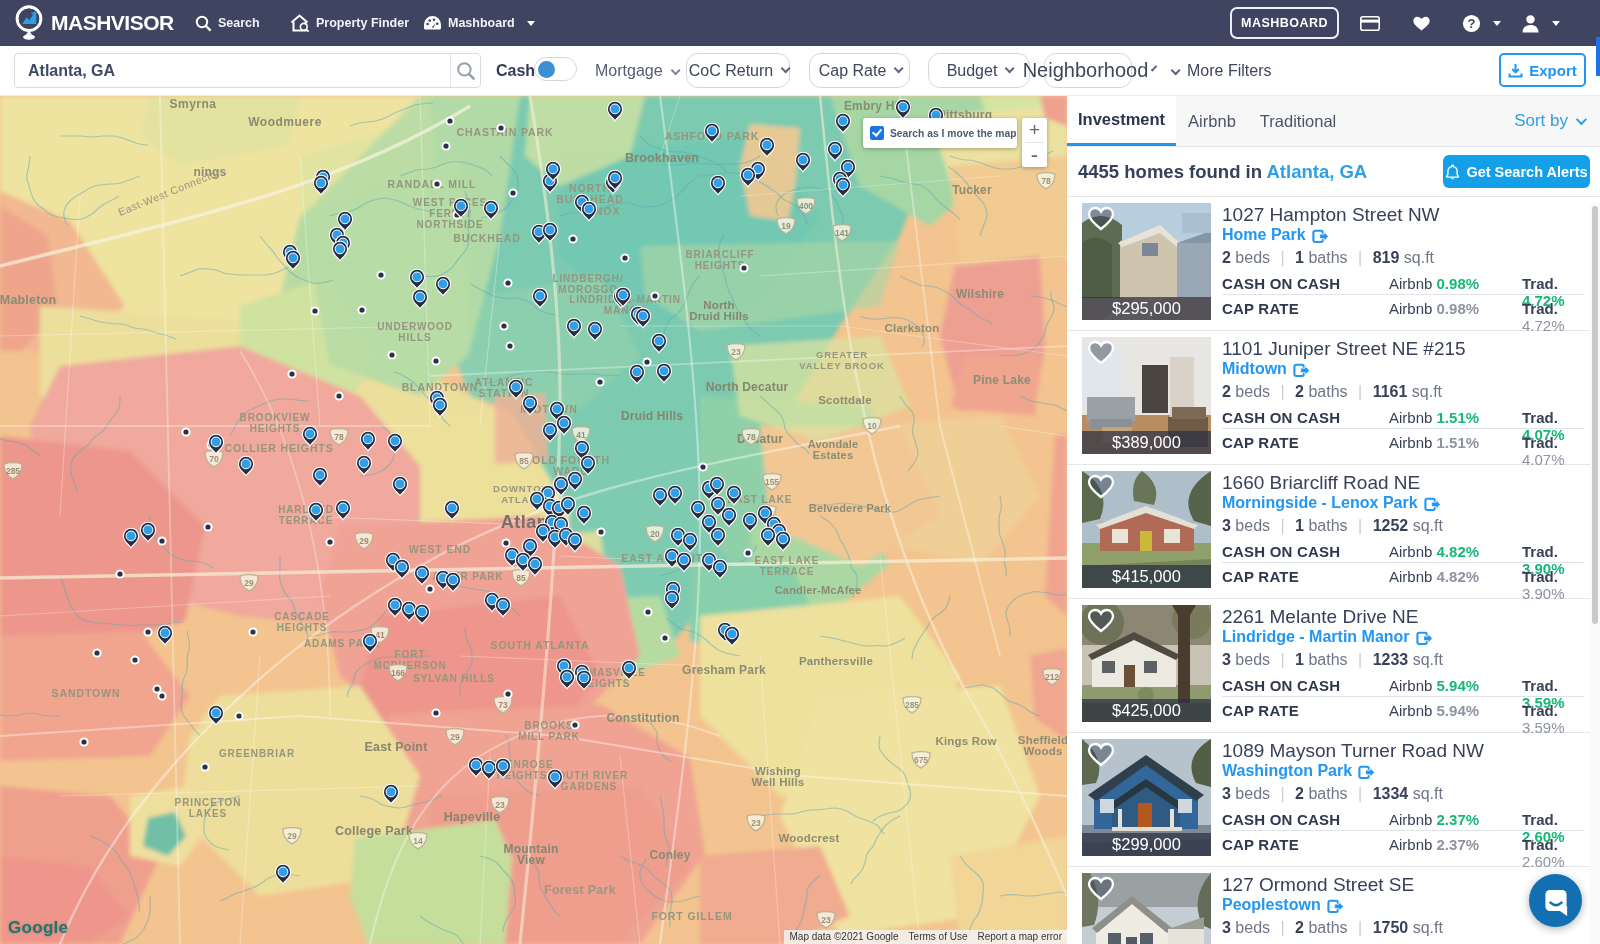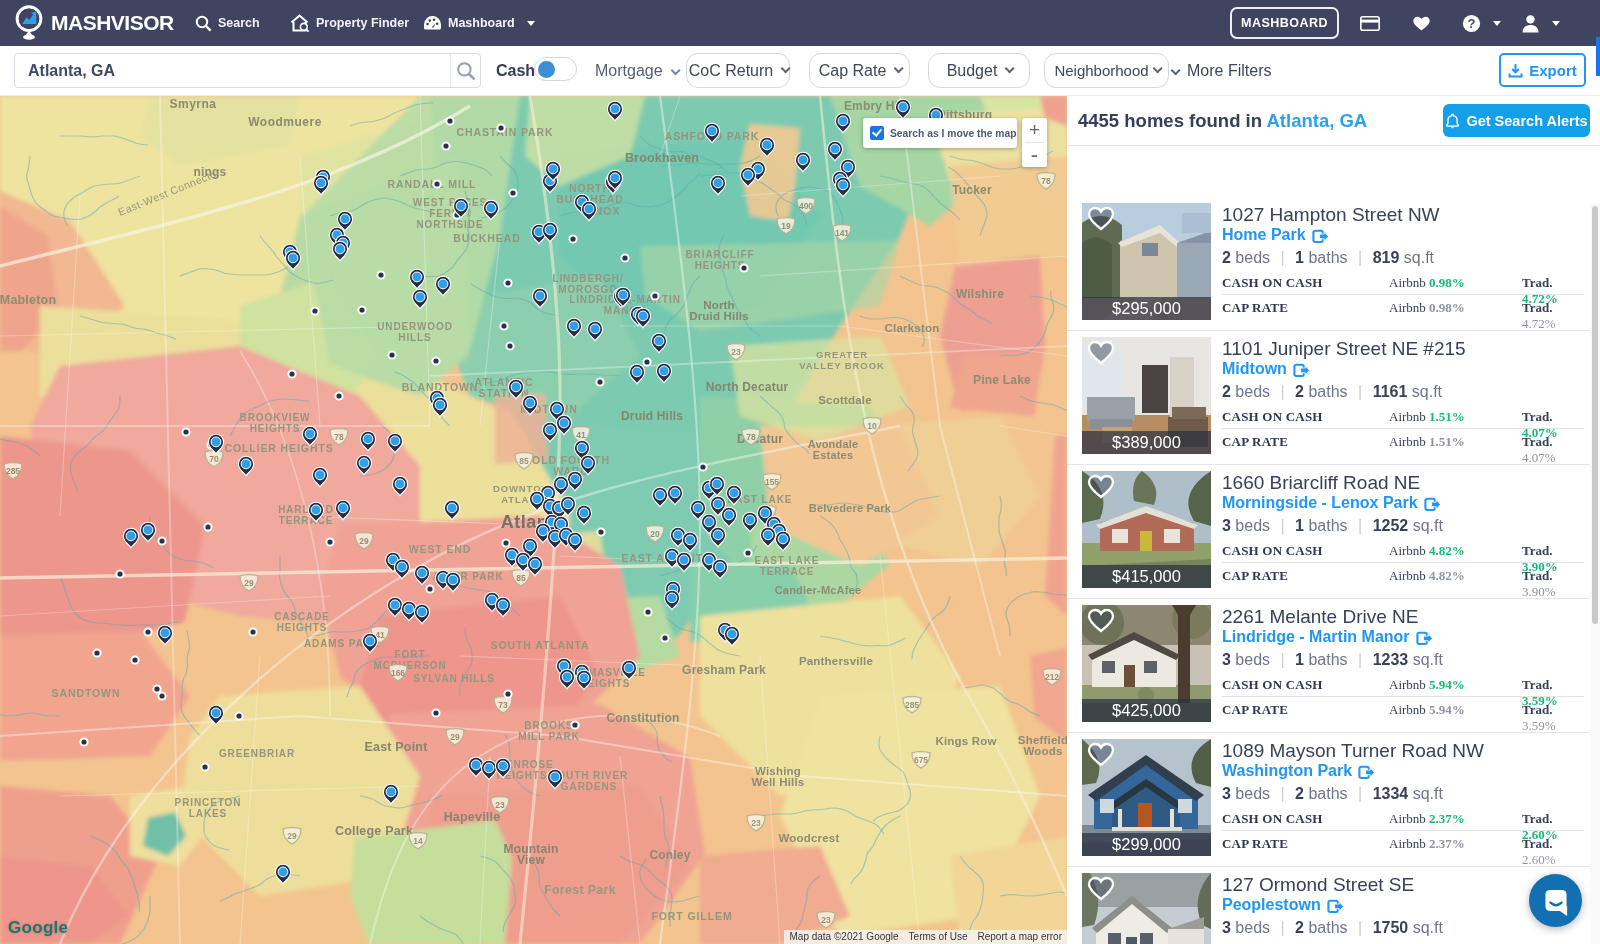--- a/index.html
+++ b/index.html
@@ -47,21 +47,21 @@
 .cards{position:absolute;top:101px;left:0;right:10px;bottom:0;overflow:hidden;}
 .card{height:134px;border-bottom:1px solid #e6e6e9;position:relative;}
 .card .ph{position:absolute;left:15px;top:6px;width:129px;height:117px;overflow:hidden;}
 .card .price{position:absolute;left:15px;top:100px;width:129px;height:23px;background:rgba(43,49,66,.72);color:#fff;font-size:16.5px;display:flex;align-items:center;justify-content:center;}
 .card .heart{position:absolute;left:19px;top:8px;}
 .card .addr{position:absolute;left:155px;top:7px;font-size:19px;color:#39415a;}
 .card .hood{position:absolute;left:155px;top:29px;font-size:16px;font-weight:bold;color:#2196f3;display:flex;align-items:center;gap:6px;}
 .card .beds{position:absolute;left:155px;top:52px;font-size:16px;color:#707689;}
 .card .beds b{color:#39415a;}
 .card .sep{color:#c9ccd4;padding:0 6px;}
-.card .row1,.card .row2{position:absolute;left:155px;right:6px;font-size:13px;color:#2f3850;font-family:Liberation Serif, serif;}
+.card .row1,.card .row2{position:absolute;left:155px;right:6px;font-size:15px;color:#2f3850;}
 .card .row1{top:78px;}
 .card .row2{top:103px;}
 .card .hr{position:absolute;left:155px;right:6px;top:97px;border-top:1px solid #e2e3e7;}
 .card .lab{font-weight:bold;letter-spacing:.2px;}
 .card .ab{position:absolute;left:167px;color:#39415a;}
 .card .abv{font-weight:bold;}
 .card .tr{position:absolute;left:268px;color:#39415a;font-weight:bold;}
 .g{color:#17b877;}
 .gray{color:#8d93a1;font-weight:normal;}
 .vscroll{position:absolute;right:0px;top:107px;width:10px;bottom:0;background:#fafafa;}
@@ -153,21 +153,21 @@
       </div>
     </div>
     <span class="tb-label" style="position:absolute;left:496px;top:16px">Cash</span>
     <div style="position:absolute;left:534px;top:11px;width:43px;height:24px;border:1px solid #d6d6d6;border-radius:12px;background:#fff;">
       <div style="position:absolute;left:3px;top:2.5px;width:17px;height:17px;border-radius:50%;background:#3d8fd4;"></div>
     </div>
     <span class="tb-drop" style="position:absolute;left:595px;top:16px">Mortgage<span class="caret small" style="border-color:#7b8299"></span></span>
     <div class="tb-btn" style="left:686px;width:104px">CoC Return<span class="caret small"></span></div>
     <div class="tb-btn" style="left:809px;width:101px">Cap Rate<span class="caret small"></span></div>
     <div class="tb-btn" style="left:928px;width:102px">Budget<span class="caret small"></span></div>
-    <div class="tb-btn" style="left:1044px;width:125px;font-size:15px">Neighborhood<span class="caret small" style="margin-left:3px"></span></div>
+    <div class="tb-btn" style="left:1044px;width:88px;font-size:20px">Neighborhood<span class="caret small" style="margin-left:3px"></span></div>
     <span class="tb-drop" style="position:absolute;left:1170px;top:16px;color:#3f4659"><span class="caret small" style="margin:0 10px 0 0"></span>More Filters</span>
     <div class="exportbtn"><svg width="15" height="15" viewBox="0 0 15 15">
         <path d="M7.5,1 L7.5,9 M4.2,6 L7.5,9.4 L10.8,6" fill="none" stroke="#2196f3" stroke-width="2"></path>
         <path d="M1.5,10.5 L1.5,13.5 L13.5,13.5 L13.5,10.5" fill="none" stroke="#2196f3" stroke-width="2"></path>
       </svg> Export</div>
   </div>
 <div class="main">
     <div class="map">
       <svg width="1067" height="848" viewBox="0 0 1067 848" style="position:absolute;left:0;top:0">
         <rect width="1067" height="848" fill="#f3c48f"></rect>
@@ -1205,20 +1205,26 @@
         <div class="z" style="font-size:22px">-</div>
       </div>
       <div class="glogo">Google</div>
       <div class="attrib">
         <span>Map data ©2021 Google</span>
         <span>Terms of Use</span>
         <span>Report a map error</span>
       </div>
     </div>
     <div class="panel">
+      <div class="tabs">
+        <div class="tab active">Investment</div>
+        <div class="tab">Airbnb</div>
+        <div class="tab">Traditional</div>
+        <div class="sortby">Sort by<span class="caret-b"></span></div>
+      </div>
       <div class="homesrow">
         <div class="txt">4455 homes found in <a>Atlanta, GA</a></div>
         <div class="alertbtn"><svg width="15" height="16" viewBox="0 0 17 18">
             <path d="M8.5,1.2 C8.9,1.2 9.4,1.5 9.4,2 L9.4,2.8 C12,3.3 13.7,5.4 13.7,8.2 L13.7,11.7 L15.2,13.8 C15.5,14.2 15.2,14.8 14.7,14.8 L2.3,14.8 C1.8,14.8 1.5,14.2 1.8,13.8 L3.3,11.7 L3.3,8.2 C3.3,5.4 5,3.3 7.6,2.8 L7.6,2 C7.6,1.5 8.1,1.2 8.5,1.2 Z" fill="none" stroke="#fff" stroke-width="1.5"></path>
             <path d="M6.8,16 C7.1,16.9 7.7,17.3 8.5,17.3 C9.3,17.3 9.9,16.9 10.2,16 Z" fill="#fff"></path>
           </svg> Get Search Alerts</div>
       </div>
       <div class="cards">
         <div class="card">
           <div class="ph"><svg width="129" height="117" viewBox="0 0 129 117">

